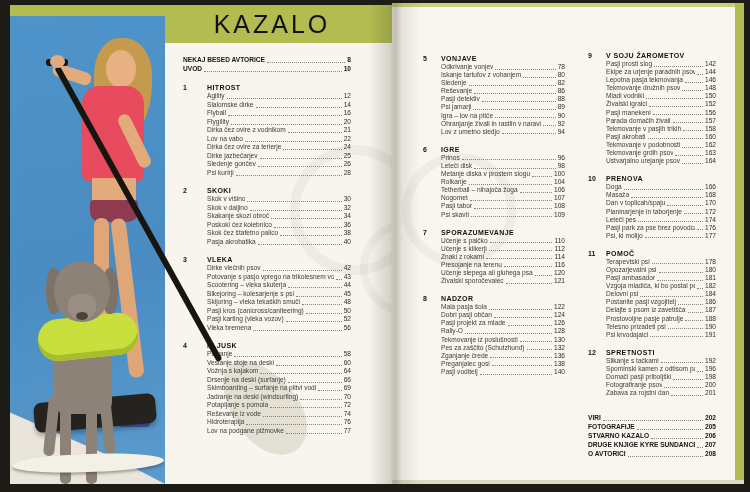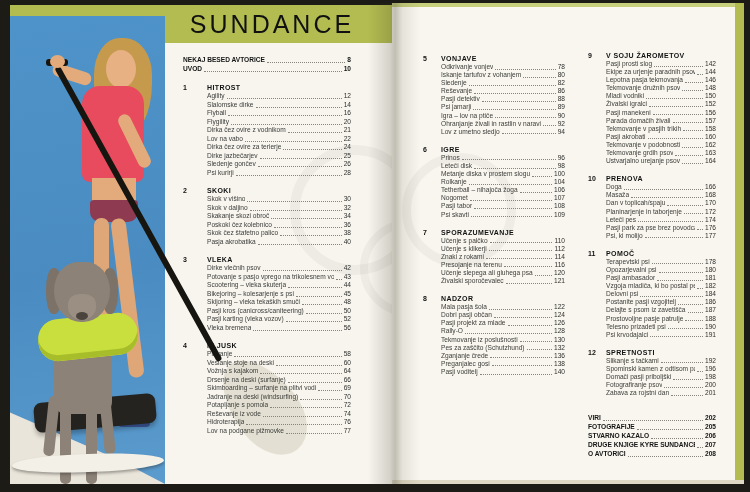--- a/index.html
+++ b/index.html
@@ -91,21 +91,21 @@
   #front{margin-bottom:11px;}
   #endm{margin-top:16px;}
 </style>
 </head>
 <body>
 
 <div class="stage">
 
   <div class="left-page">
     <div class="band">
-      <div class="title">SUNDANCE</div>
+      <div class="title">KAZALO</div>
     </div>
 
     <div class="photo">
       <div class="floor"></div>
       <div class="hair"></div>
       <div class="face"></div>
       <div class="arm-left"></div>
       <div class="shirt"></div>
       <div class="arm-right"></div>
       <div class="midriff"></div>

